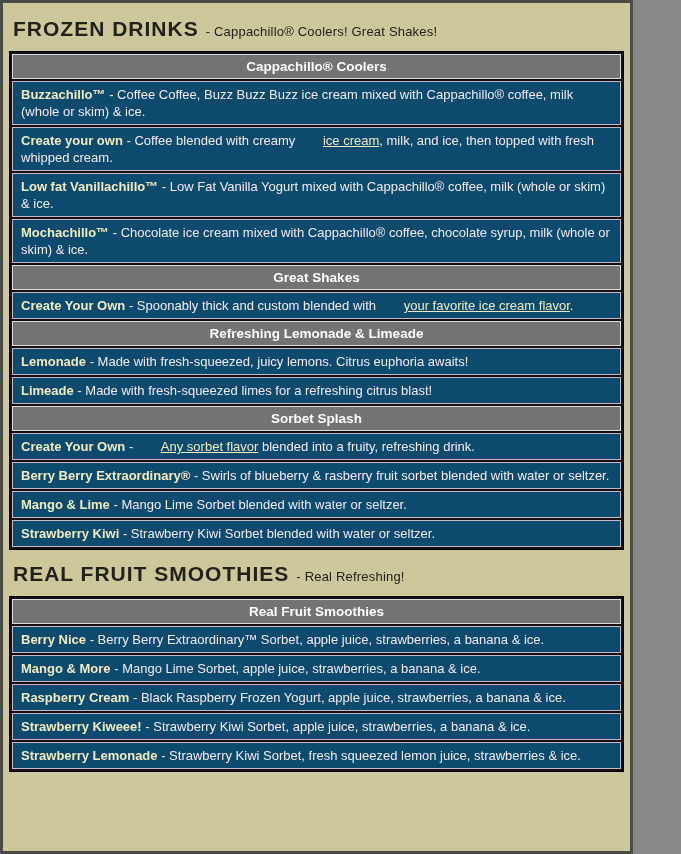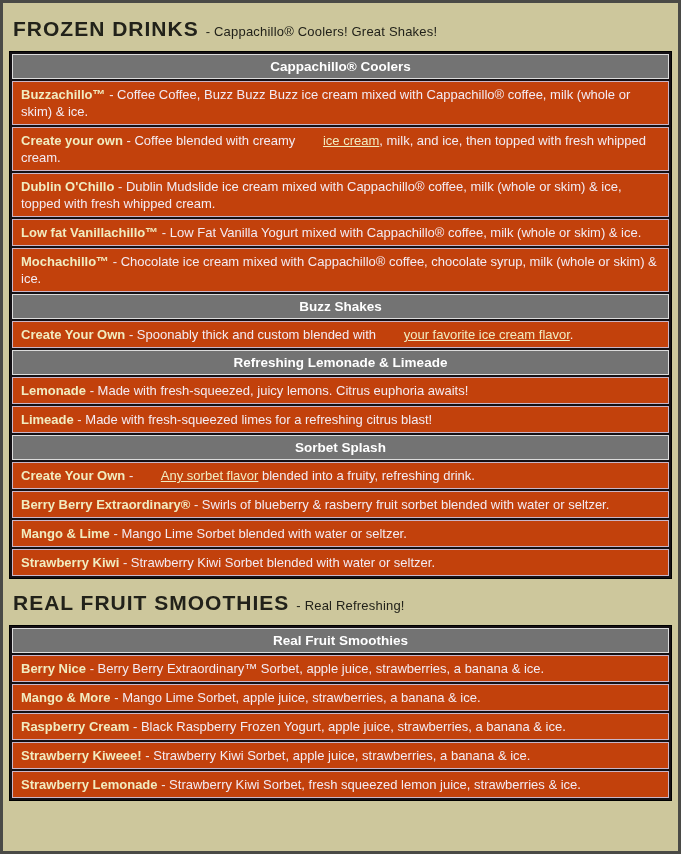--- a/index.html
+++ b/index.html
@@ -1,17 +1,17 @@
 <!DOCTYPE html>
 <html><head>
 <meta charset="utf-8">
 <style>
   html,body { margin:0; padding:0; background:#888; }
   .page {
-    width:681px; height:854px; box-sizing:border-box;
+    width:633px; height:854px; box-sizing:border-box;
     background:#cdc79c;
     border:3px solid #4a4a46;
     padding:6px 6px 0 6px;
     font-family:"Liberation Sans","DejaVu Sans",sans-serif;
     overflow:hidden;
   }
   .section-heading { margin:8px 4px 10px 4px; white-space:nowrap; }
   .section-title {
     font-size:21px; font-weight:bold; color:#22221a; letter-spacing:1px;
   }
@@ -29,21 +29,21 @@
   td.cat {
     background:#737373;
     color:#ffffff;
     text-align:center;
     font-weight:bold;
     font-size:13.5px;
     padding:4px 6px;
     border:1px solid #dcdcdc;
   }
   td.item {
-    background:#c2410c;
+    background:#0c4a6e;
     color:#f3ebf3;
     font-size:13px;
     line-height:17px;
     padding:4px 8px;
     border:1px solid #c9b6c9;
   }
   .item-name { font-weight:bold; color:#f1ecc0; }
   .item-sep { color:#f3ebf3; }
   a.item-link { color:#f1ecc0; text-decoration:underline; cursor:pointer;padding-left:24px; }
 </style>
@@ -61,30 +61,27 @@
           <tr>
             <td class="cat">Cappachillo® Coolers</td>
           </tr>
           <tr>
             <td class="item"><span class="item-name">Buzzachillo™</span><span class="item-sep"> - </span><span>Coffee Coffee, Buzz Buzz Buzz ice cream mixed with Cappachillo® coffee, milk (whole or skim) &amp; ice.</span></td>
           </tr>
           <tr>
             <td class="item"><span class="item-name">Create your own</span><span class="item-sep"> - </span><span>Coffee blended with creamy </span><a class="item-link" href="#">ice cream</a><span>, milk, and ice, then topped with fresh whipped cream.</span></td>
           </tr>
           <tr>
-            <td class="item"><span class="item-name">Dublin O'Chillo</span><span class="item-sep"> - </span><span>Dublin Mudslide ice cream mixed with Cappachillo® coffee, milk (whole or skim) &amp; ice, topped with fresh whipped cream.</span></td>
-          </tr>
-          <tr>
             <td class="item"><span class="item-name">Low fat Vanillachillo™</span><span class="item-sep"> - </span><span>Low Fat Vanilla Yogurt mixed with Cappachillo® coffee, milk (whole or skim) &amp; ice.</span></td>
           </tr>
           <tr>
             <td class="item"><span class="item-name">Mochachillo™</span><span class="item-sep"> - </span><span>Chocolate ice cream mixed with Cappachillo® coffee, chocolate syrup, milk (whole or skim) &amp; ice.</span></td>
           </tr>
           <tr>
-            <td class="cat">Buzz Shakes</td>
+            <td class="cat">Great Shakes</td>
           </tr>
           <tr>
             <td class="item"><span class="item-name">Create Your Own</span><span class="item-sep"> - </span><span>Spoonably thick and custom blended with </span><a class="item-link" href="#">your favorite ice cream flavor</a><span>.</span></td>
           </tr>
           <tr>
             <td class="cat">Refreshing Lemonade &amp; Limeade</td>
           </tr>
           <tr>
             <td class="item"><span class="item-name">Lemonade</span><span class="item-sep"> - </span><span>Made with fresh-squeezed, juicy lemons. Citrus euphoria awaits!</span></td>
           </tr>

